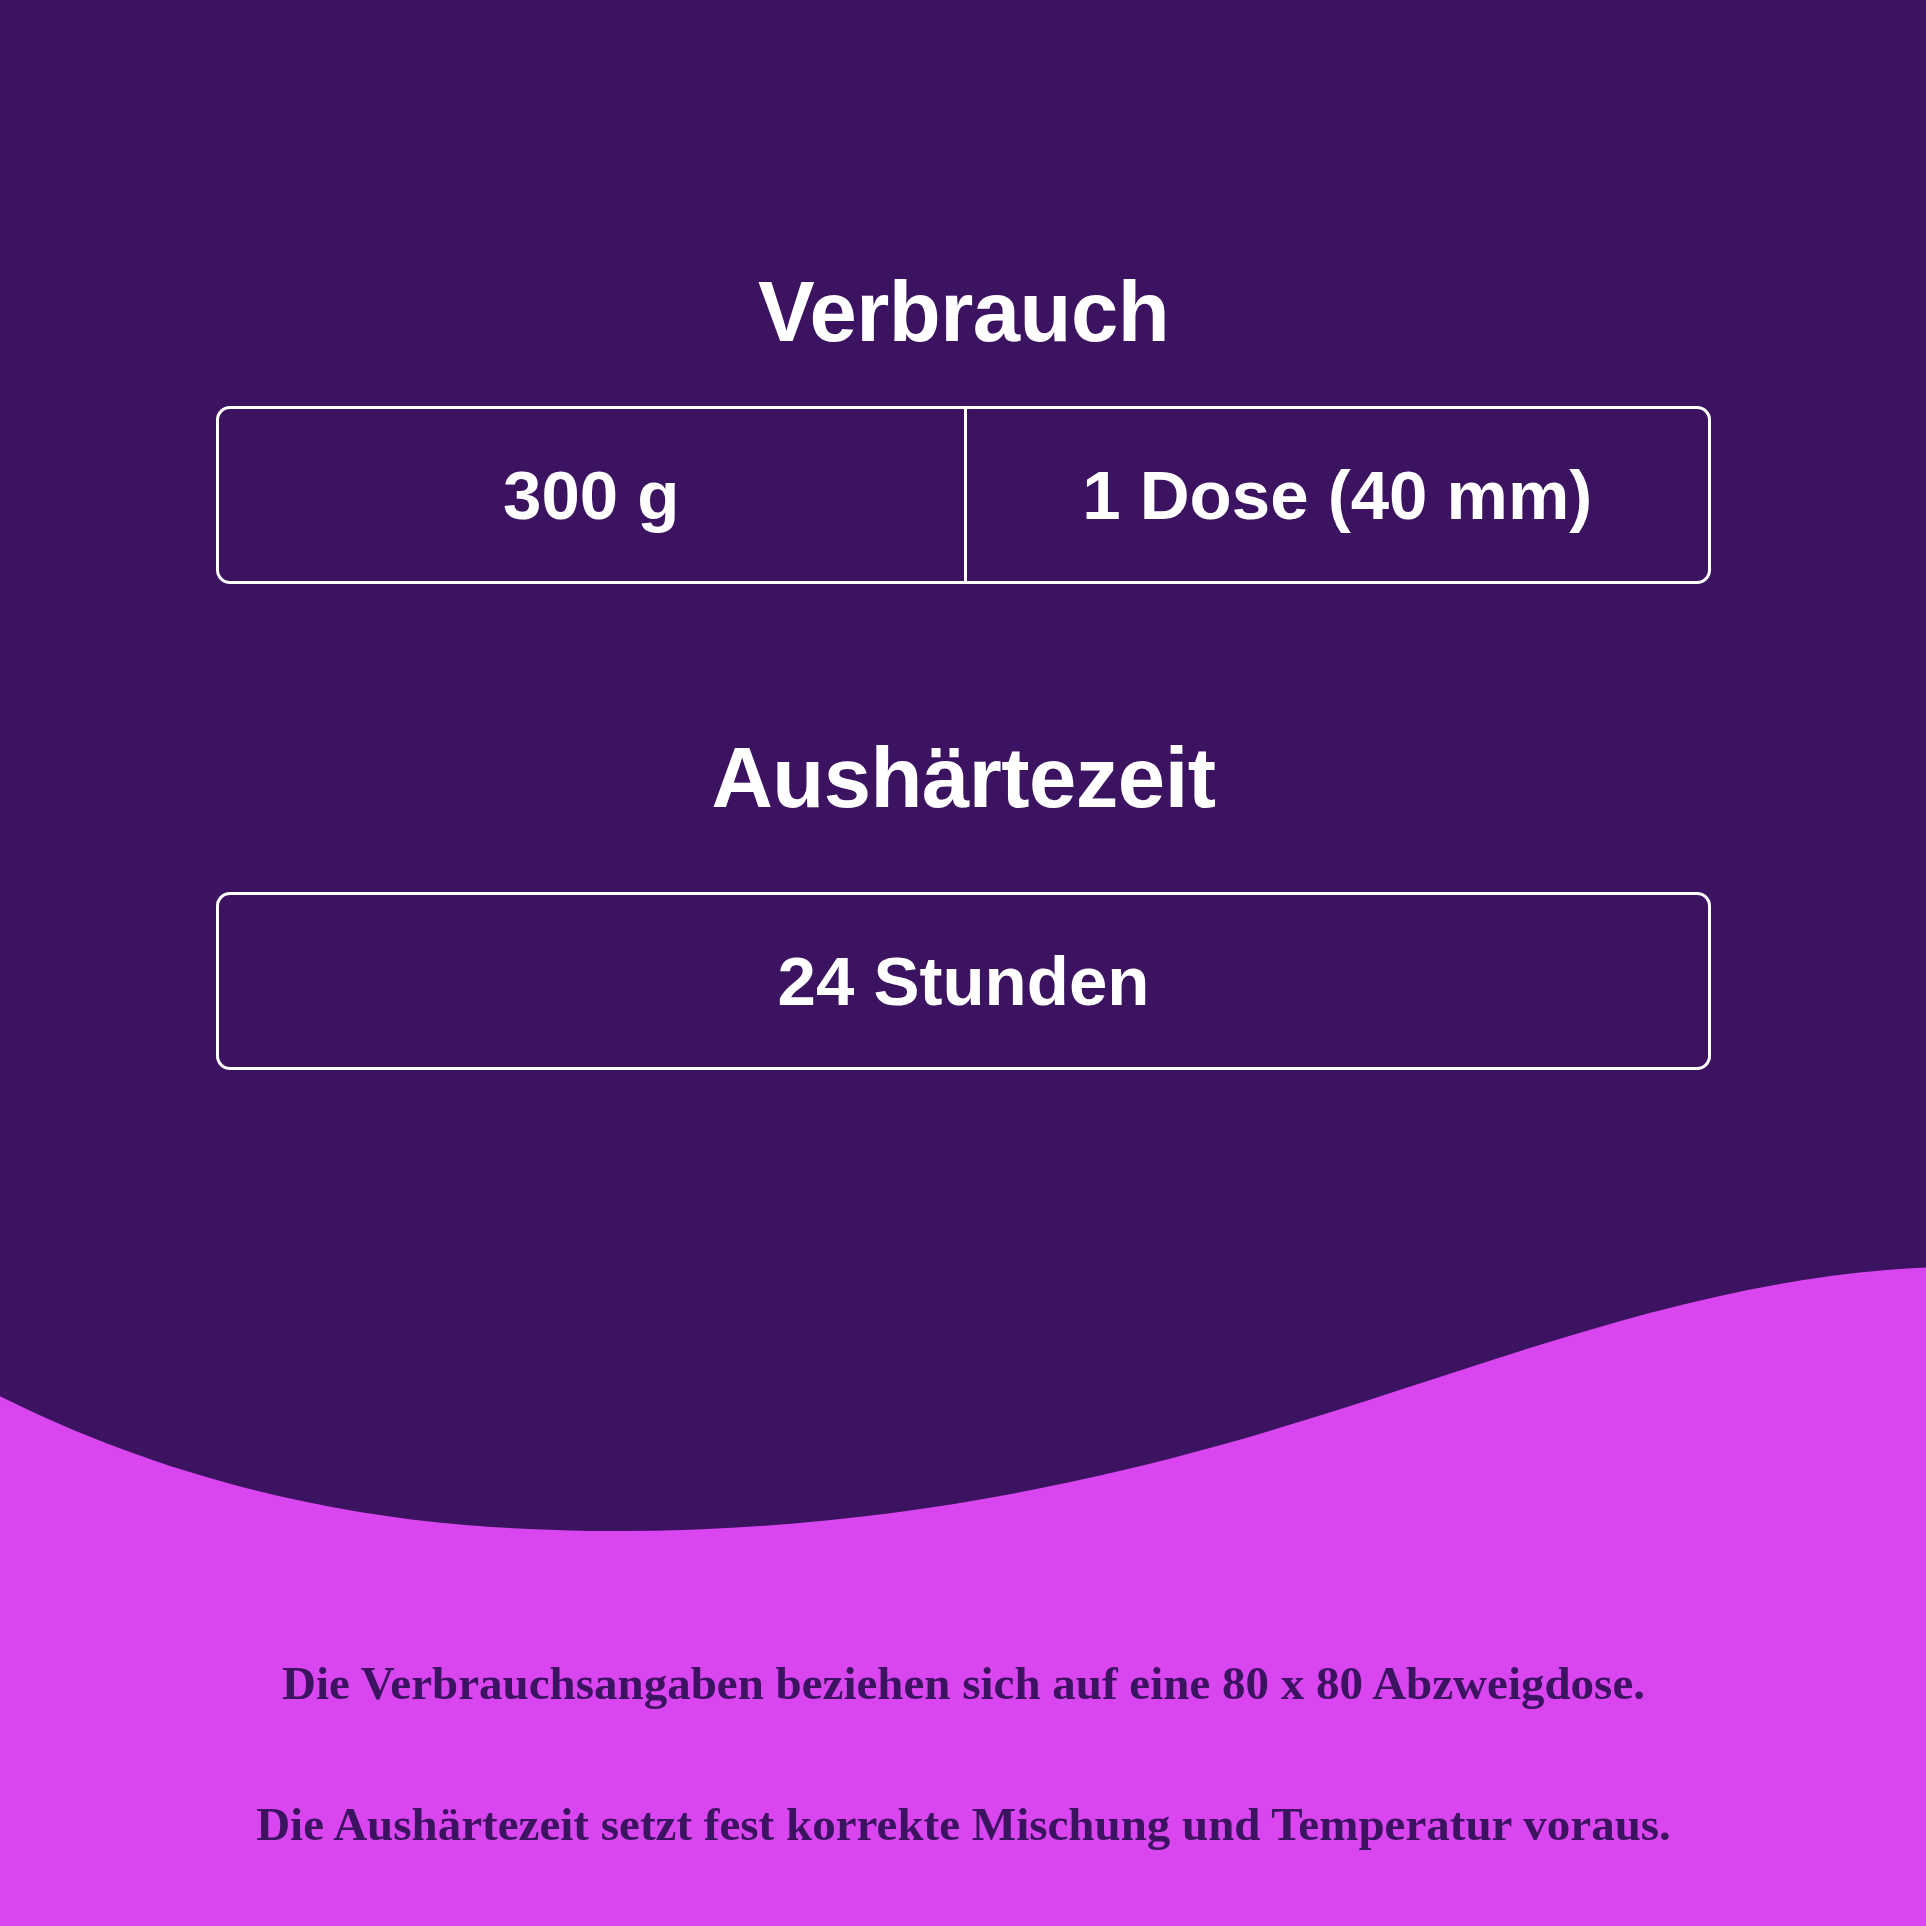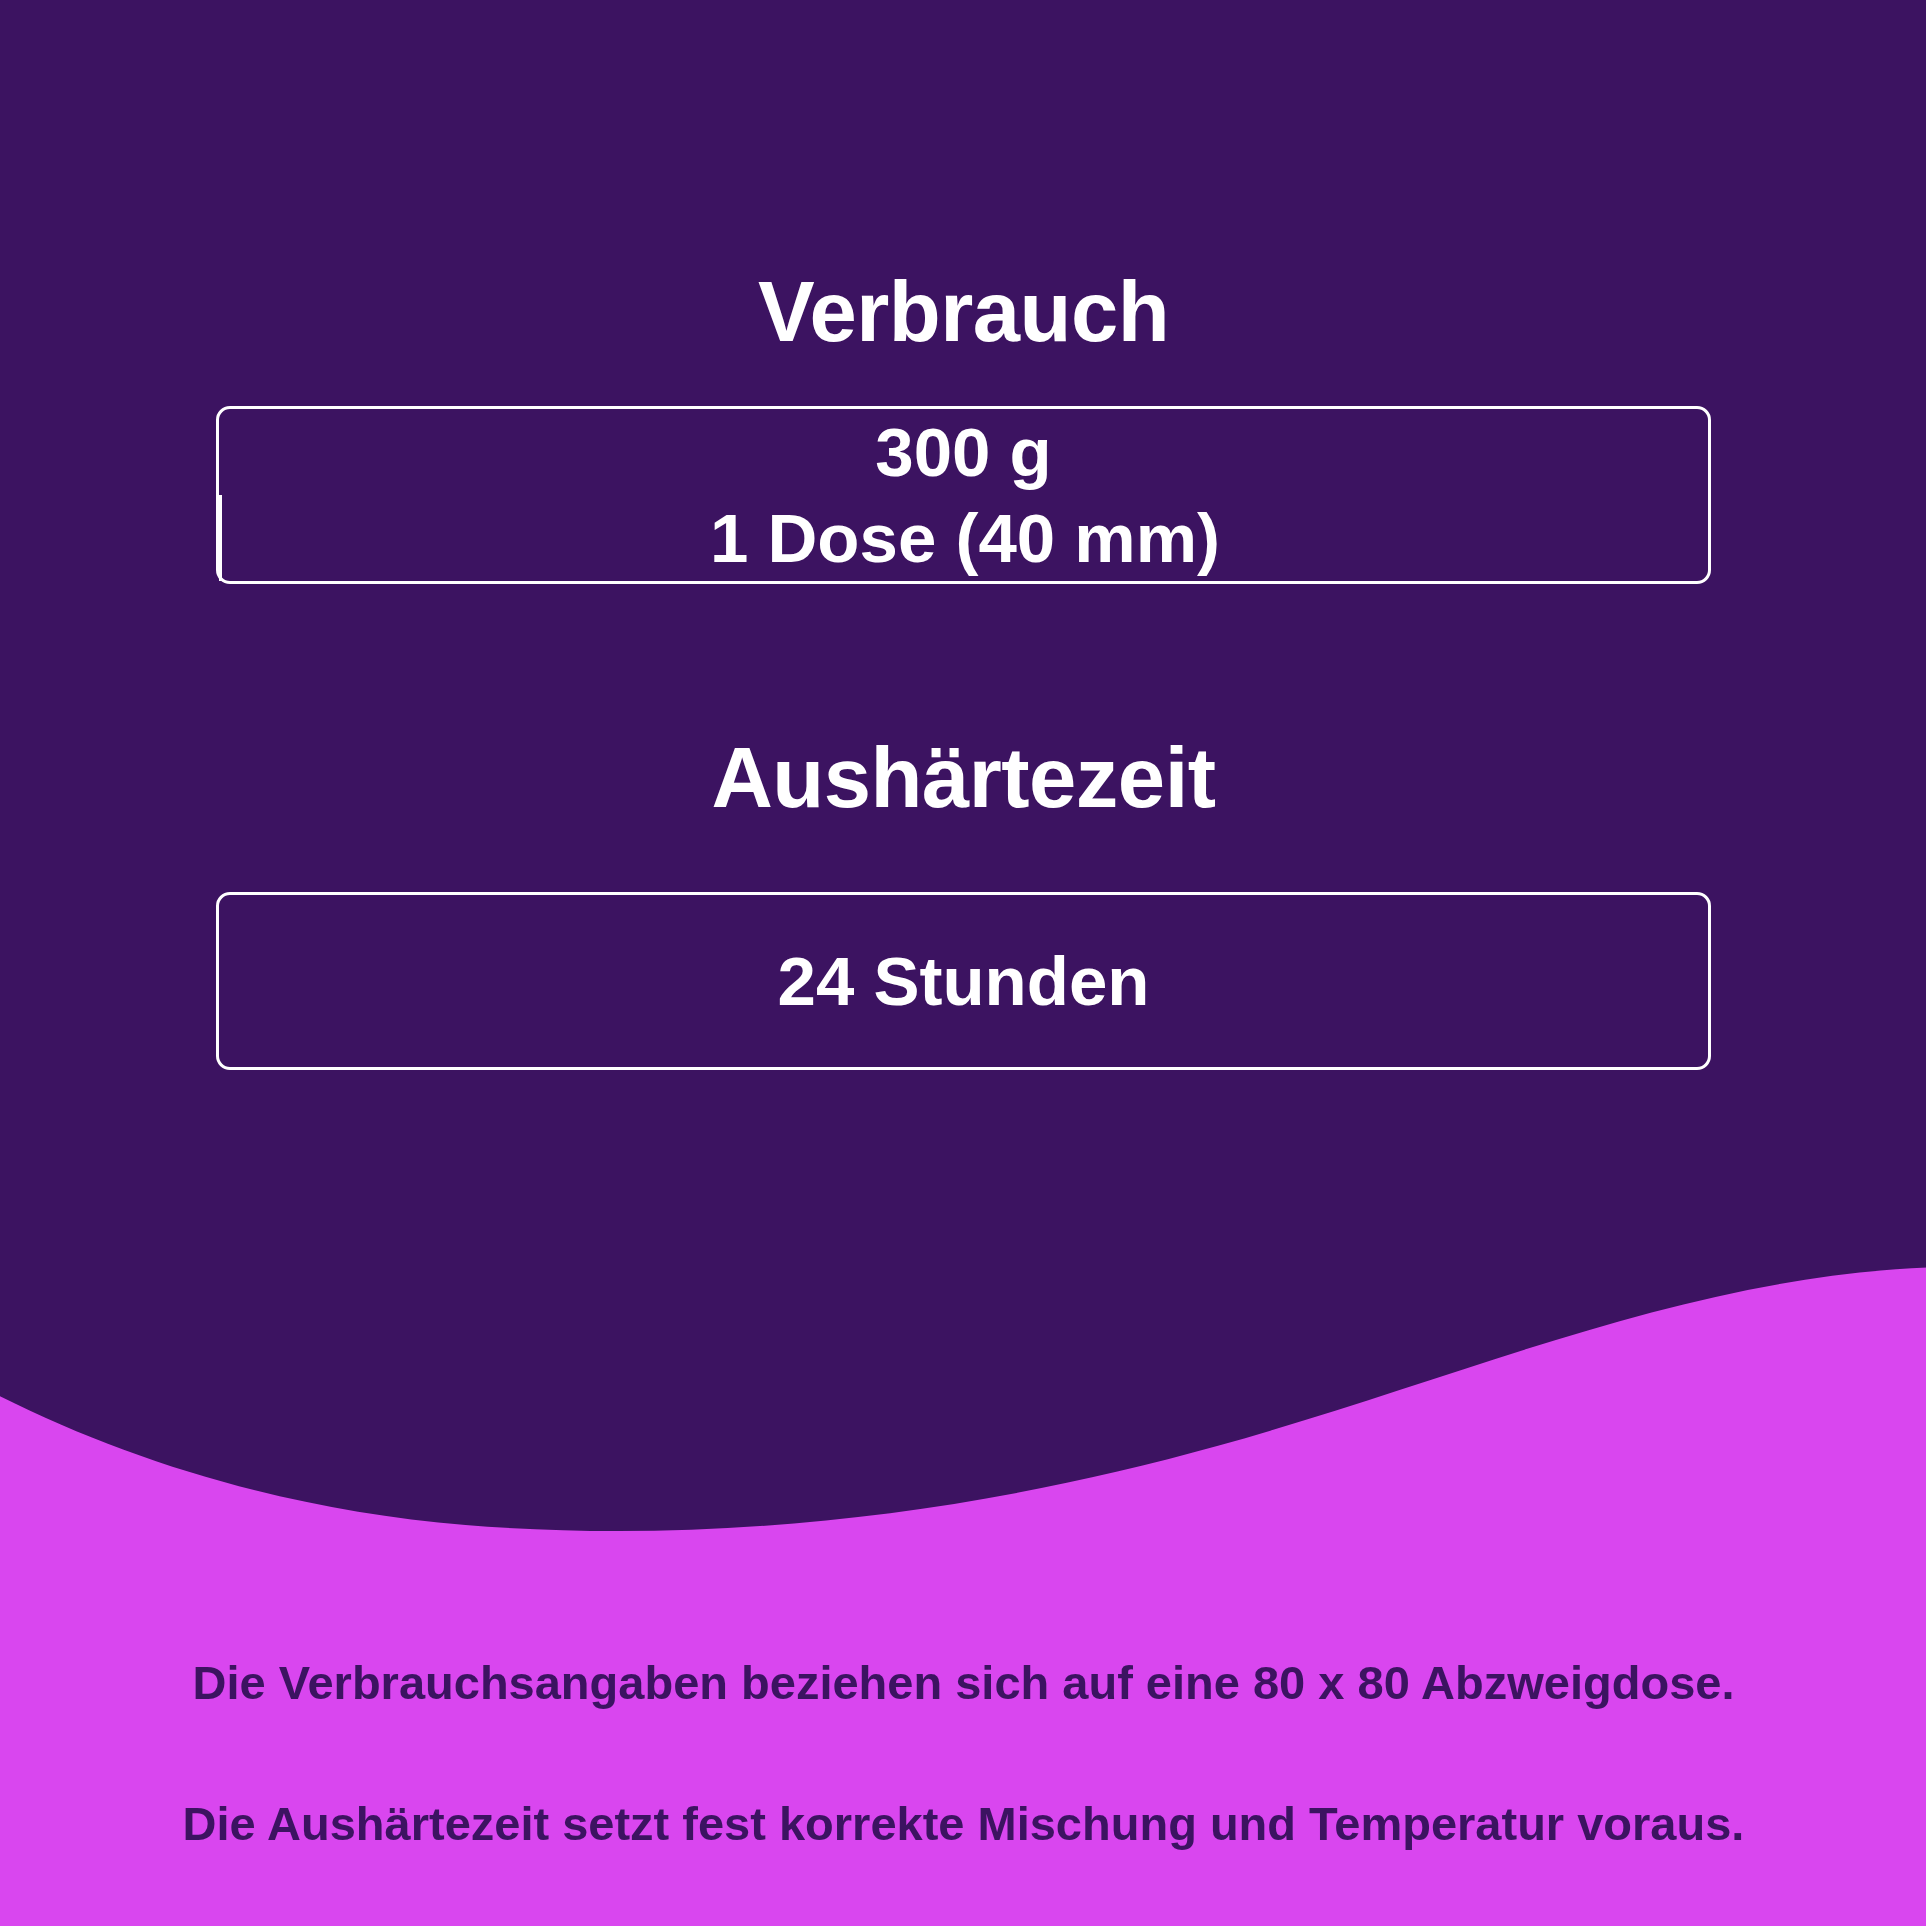--- a/index.html
+++ b/index.html
@@ -57,21 +57,20 @@
 
   .spec-table {
     position: absolute;
     left: 216px;
     width: 1495px;
     height: 178px;
     border: 3px solid #ffffff;
     border-radius: 14px;
     display: flex;
     box-sizing: border-box;
-    flex-direction: column;
   }
   .spec-cell {
     flex: 1 1 50%;
     display: flex;
     align-items: center;
     justify-content: center;
     color: #ffffff;
     font-weight: bold;
     font-size: 69px;
     box-sizing: border-box;
@@ -97,20 +96,21 @@
     box-sizing: border-box;
     padding: 0 30px;
   }
   .footnote {
     color: #3C1361;
     font-weight: bold;
     font-size: 47px;
     text-align: center;
     line-height: 1.2;
     white-space: nowrap;
+    font-family: Liberation Serif, serif;
   }
   .footnote + .footnote {
     margin-top: 85px;
   }
 </style>
 </head>
 <body>
 
 <div class="poster">
 

